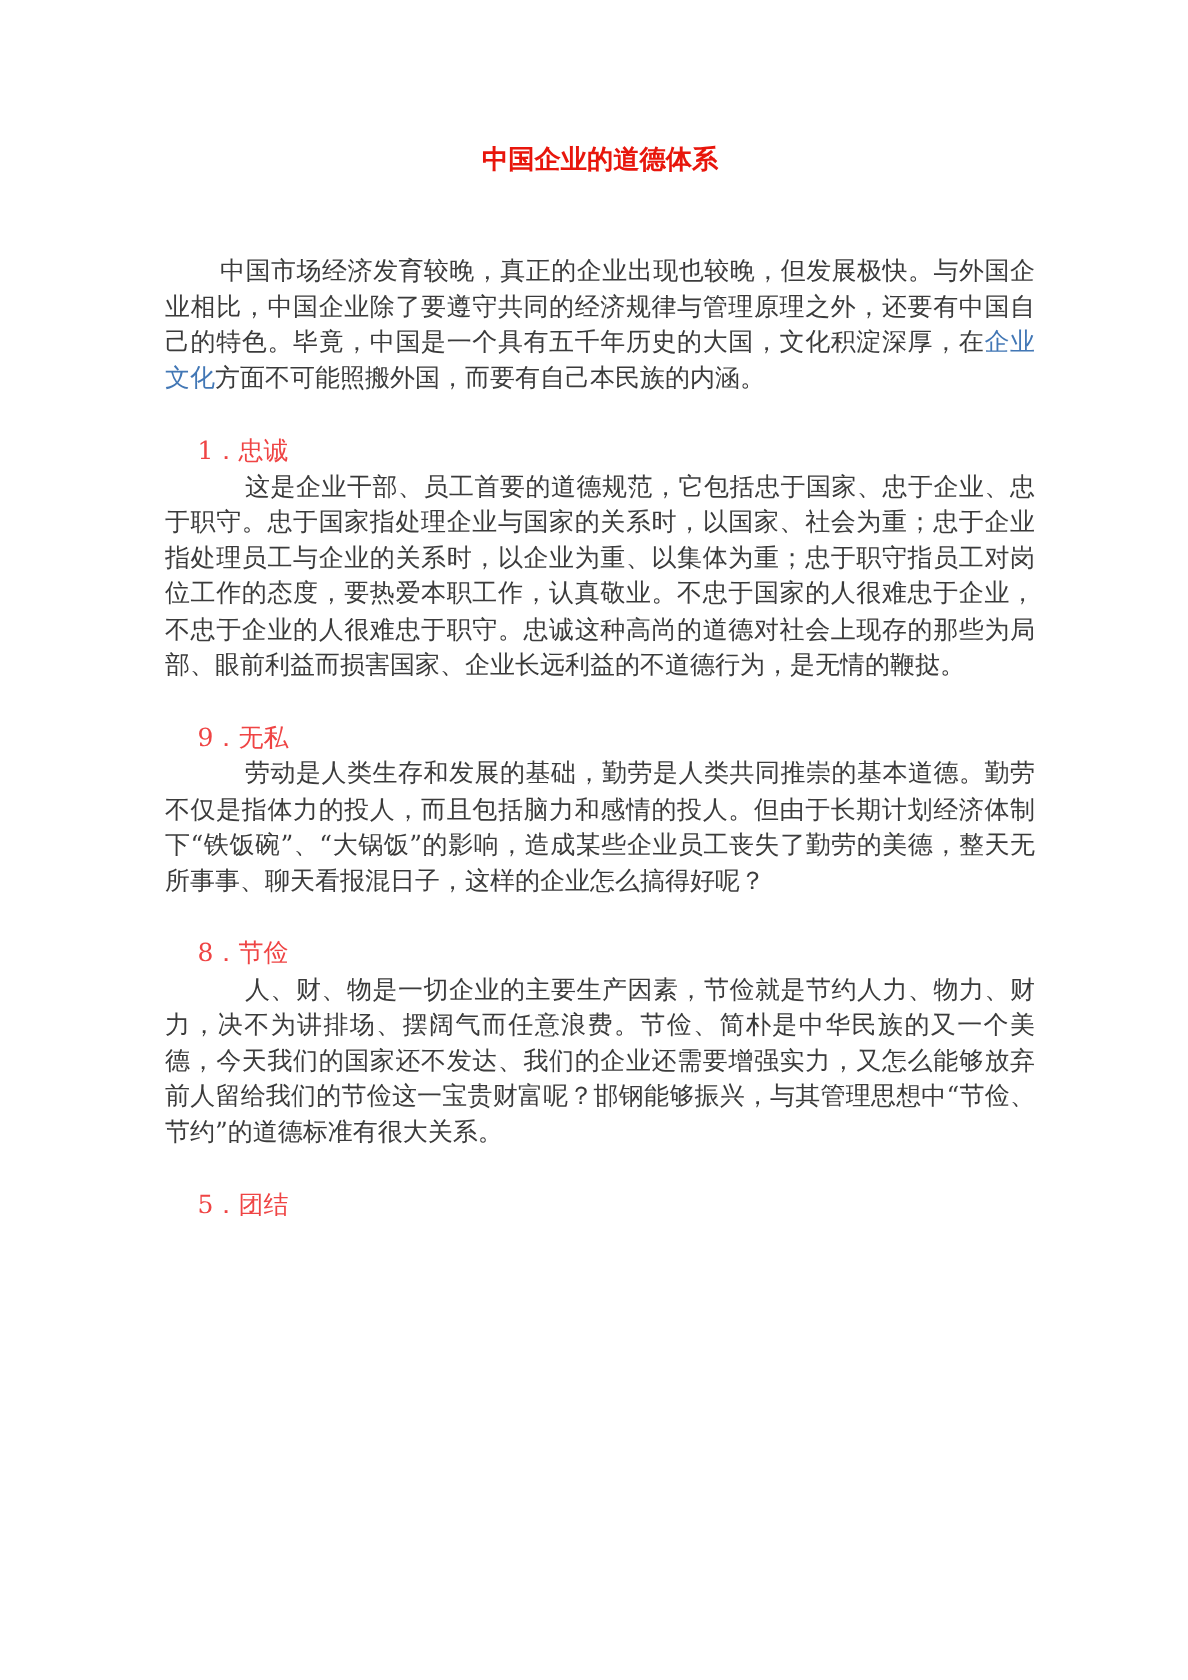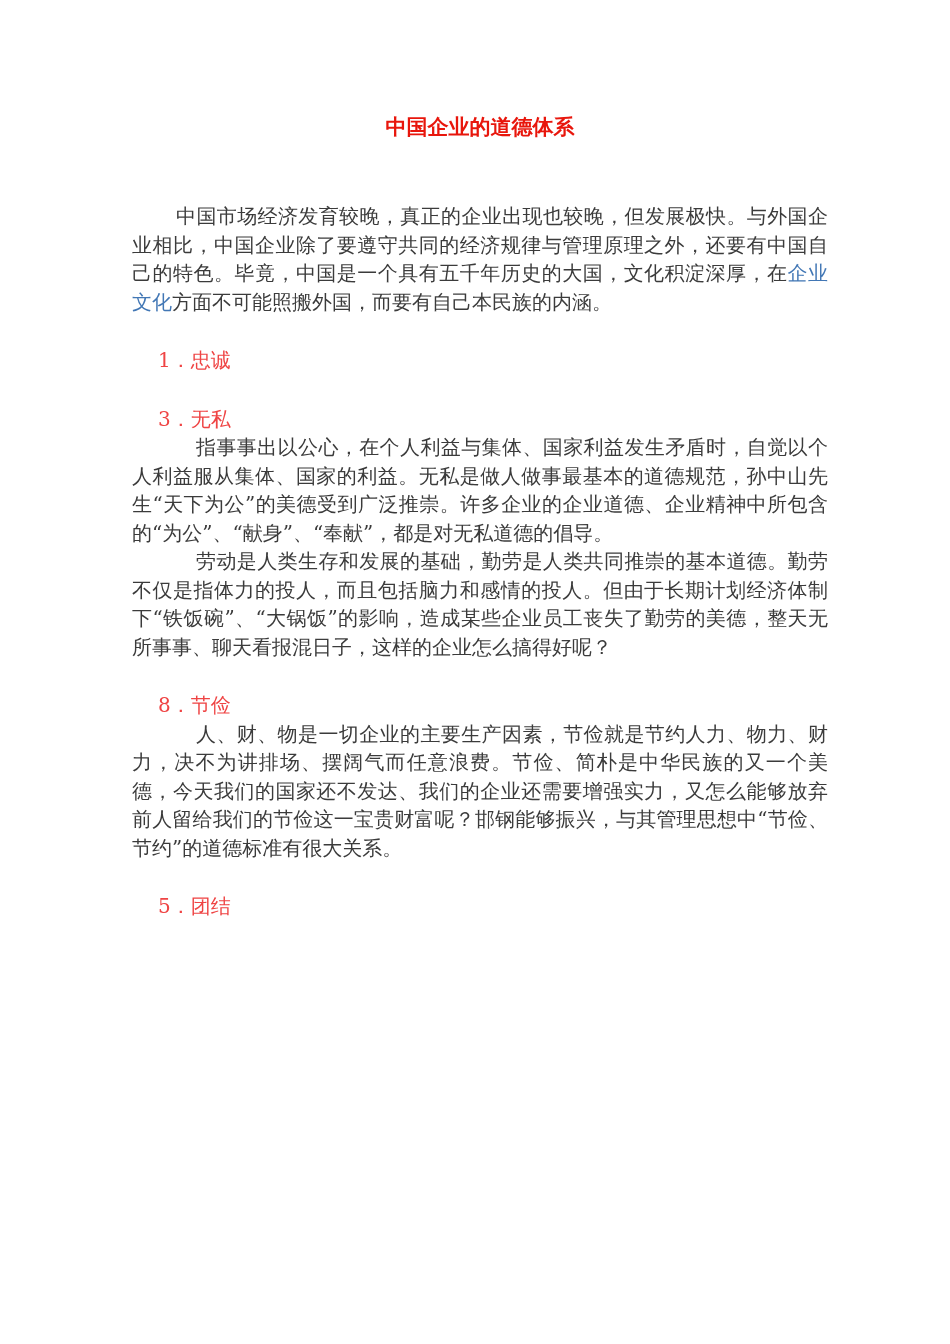--- a/index.html
+++ b/index.html
@@ -53,23 +53,23 @@
 <body>
 
 <div class="page" style="color: rgb(59, 59, 59); background: rgb(255, 255, 255);">
 
   <div class="doc-title" style="color: rgb(232, 22, 12);">中国企业的道德体系</div>
 
   <p class="para p-first"><span>中国市场经济发育较晚，真正的企业出现也较晚，但发展极快。与外国企业相比，中国企业除了要遵守共同的经济规律与管理原理之外，还要有中国自己的特色。毕竟，中国是一个具有五千年历史的大国，文化积淀深厚，在</span><a class="doc-link" style="color: rgb(66, 119, 181);">企业文化</a><span>方面不可能照搬外国，而要有自己本民族的内涵。</span></p>
 
 
   <h2 class="sec-heading">1．忠诚</h2>
+  <p class="para p-deep">这是企业干部、员工首要的道德规范，它包括忠于国家、忠于企业、忠于职守。忠于国家指处理企业与国家的关系时，以国家、社会为重；忠于企业指处理员工与企业的关系时，以企业为重、以集体为重；忠于职守指员工对岗位工作的态度，要热爱本职工作，认真敬业。不忠于国家的人很难忠于企业，不忠于企业的人很难忠于职守。忠诚这种高尚的道德对社会上现存的那些为局部、眼前利益而损害国家、企业长远利益的不道德行为，是无情的鞭挞。</p>
 
-  <h2 class="sec-heading">3．无私</h2>
-  <p class="para p-deep">指事事出以公心，在个人利益与集体、国家利益发生矛盾时，自觉以个人利益服从集体、国家的利益。无私是做人做事最基本的道德规范，孙中山先生“天下为公”的美德受到广泛推崇。许多企业的企业道德、企业精神中所包含的“为公”、“献身”、“奉献”，都是对无私道德的倡导。</p>
+  <h2 class="sec-heading">9．无私</h2>
 
   <p class="para p-deep">劳动是人类生存和发展的基础，勤劳是人类共同推崇的基本道德。勤劳不仅是指体力的投人，而且包括脑力和感情的投人。但由于长期计划经济体制下“铁饭碗”、“大锅饭”的影响，造成某些企业员工丧失了勤劳的美德，整天无所事事、聊天看报混日子，这样的企业怎么搞得好呢？</p>
 
   <h2 class="sec-heading">8．节俭</h2>
   <p class="para p-deep">人、财、物是一切企业的主要生产因素，节俭就是节约人力、物力、财力，决不为讲排场、摆阔气而任意浪费。节俭、简朴是中华民族的又一个美德，今天我们的国家还不发达、我们的企业还需要增强实力，又怎么能够放弃前人留给我们的节俭这一宝贵财富呢？邯钢能够振兴，与其管理思想中“节俭、节约”的道德标准有很大关系。</p>
 
   <h2 class="sec-heading">5．团结</h2>
 
 </div>
 

